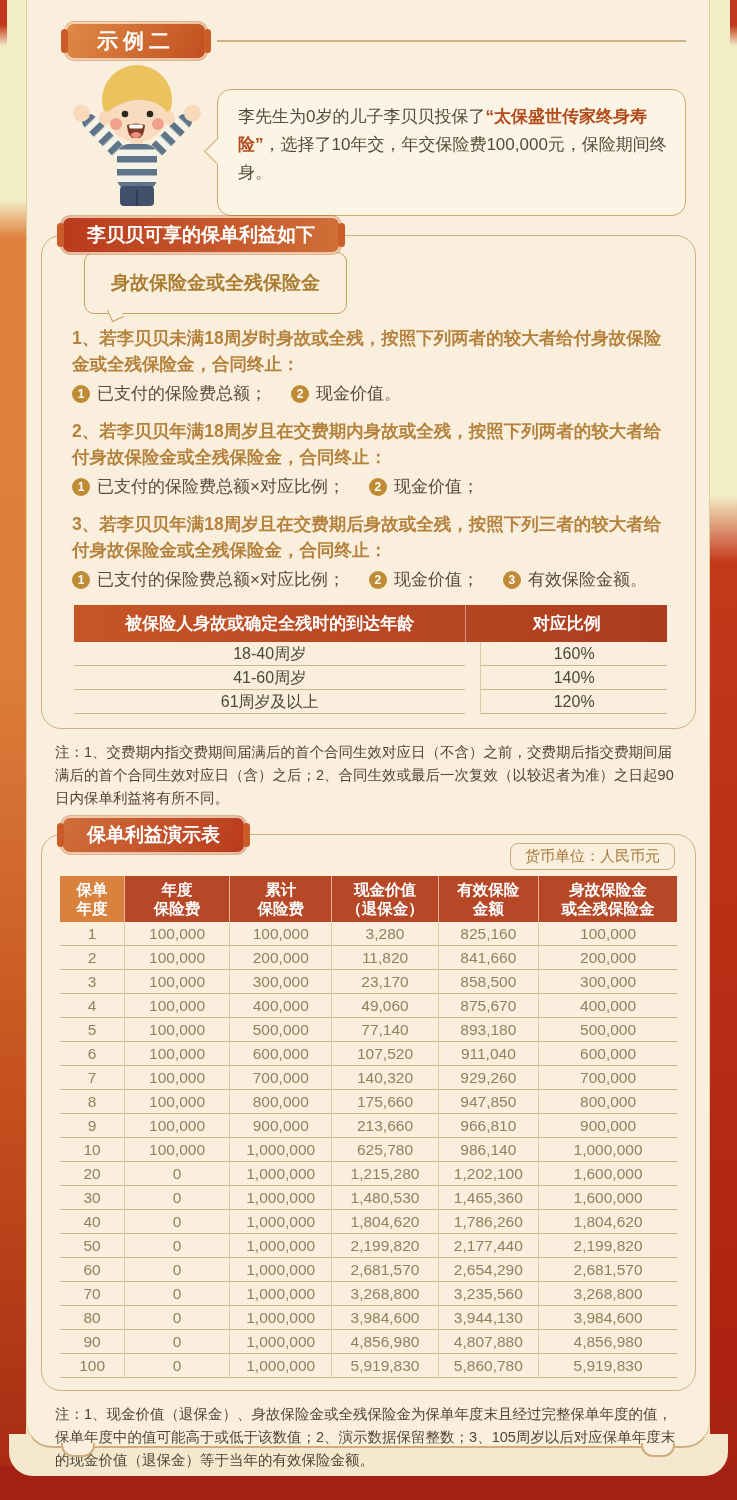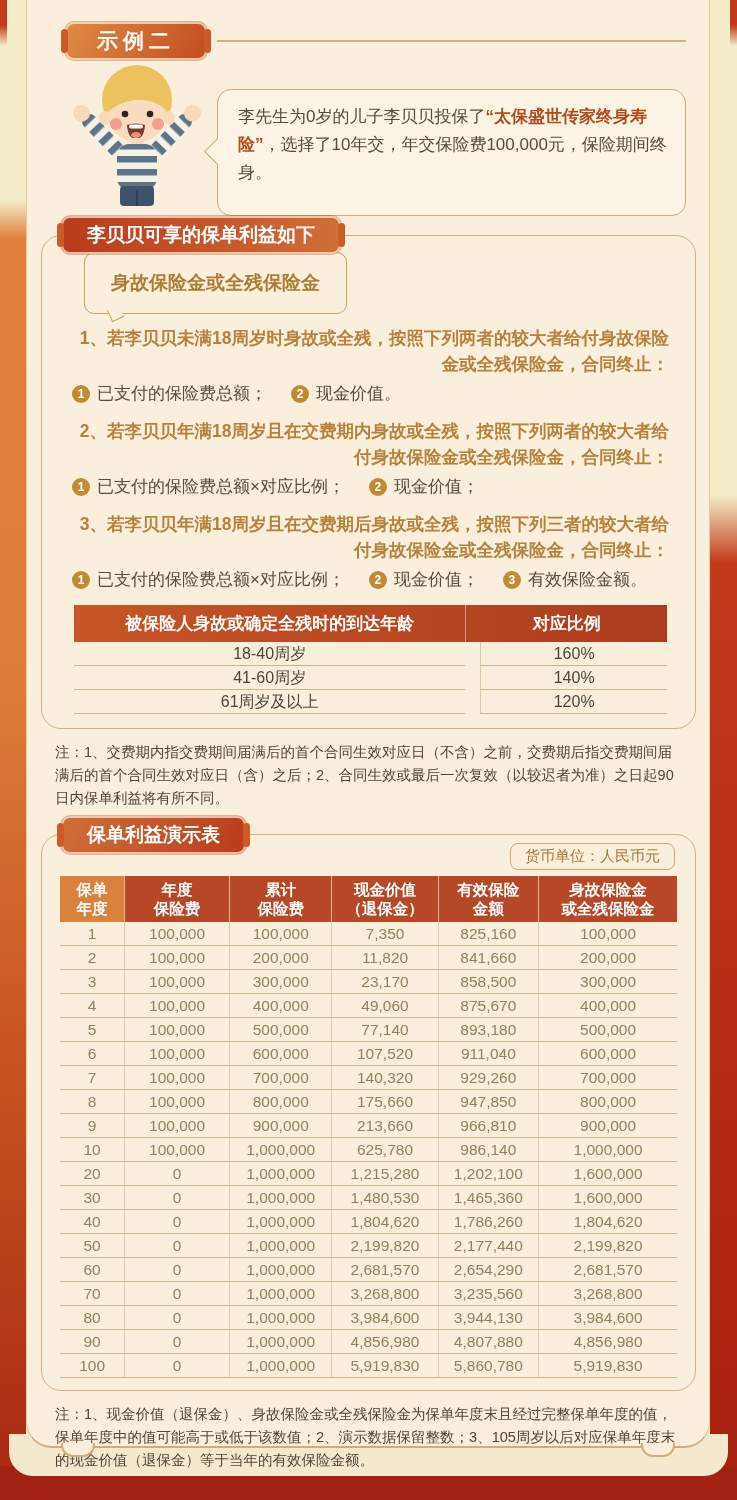--- a/index.html
+++ b/index.html
@@ -48,21 +48,21 @@
   .banner{display:inline-block;position:relative;z-index:2;margin-left:20px;padding:6px 26px;
     font-size:19px;background:linear-gradient(90deg,#b93a1c,#d06f38);}
   .banner2{margin-top:6px;background:linear-gradient(115deg,#d0703a,#b93a1c);}
   
   .panel{border:1.5px solid #d2b080;border-radius:20px;padding:16px 16px 12px 30px;position:relative;margin-top:-19px;}
   .panel3{padding:8px 18px 12px 18px;margin-top:-20px;}
   .label-box{display:inline-block;border:1.5px solid #c7a15f;border-radius:10px;padding:17px 26px;
     font-size:19px;font-weight:bold;color:#ab7d33;position:relative;margin-left:12px;background:#f9efdc;}
   .label-box::after{content:'';position:absolute;left:24px;bottom:-7px;width:12px;height:12px;background:#f9efdc;
     border-right:1.5px solid #c7a15f;border-bottom:1.5px solid #c7a15f;transform:rotate(65deg);}
-  .point-heading{font-size:17.5px;line-height:26px;font-weight:bold;color:#b5823e;margin:11px 10px 0 0;text-align:right;}
+  .point-heading{font-size:17.5px;line-height:26px;font-weight:bold;color:#b5823e;margin:11px 10px 0 0;}
   .bullet-row{margin:4px 0 2px;display:flex;flex-wrap:wrap;column-gap:24px;row-gap:2px;
     font-size:17px;color:#5a4c3f;line-height:26px;}
   .numball{display:inline-block;width:18px;height:18px;border-radius:50%;background:#c08b35;color:#fff;
     font-size:12px;line-height:18px;text-align:center;margin-right:7px;font-weight:bold;position:relative;top:-1px;}
   
   .ratio{margin:12px 12px 2px 2px;}
   .ratio-head{display:grid;grid-template-columns:66% 34%;background:linear-gradient(90deg,#c65527,#ad3c1f);
     color:#fff;font-weight:bold;font-size:17px;}
   .rh-cell{text-align:center;padding:7px 0;}
   .rh-cell + .rh-cell{border-left:1px solid rgba(255,255,255,.45);}
@@ -220,21 +220,21 @@
           </div>
           <div class="dh-cell">
             <div>身故保险金</div>
             <div>或全残保险金</div>
           </div>
         </div>
       <div class="demo-grid" id="demo-body">
           <div class="d-cell">1</div>
           <div class="d-cell vline">100,000</div>
           <div class="d-cell vline">100,000</div>
-          <div class="d-cell vline">7,350</div>
+          <div class="d-cell vline">3,280</div>
           <div class="d-cell vline">825,160</div>
           <div class="d-cell vline">100,000</div>
           <div class="d-cell">2</div>
           <div class="d-cell vline">100,000</div>
           <div class="d-cell vline">200,000</div>
           <div class="d-cell vline">11,820</div>
           <div class="d-cell vline">841,660</div>
           <div class="d-cell vline">200,000</div>
           <div class="d-cell">3</div>
           <div class="d-cell vline">100,000</div>

